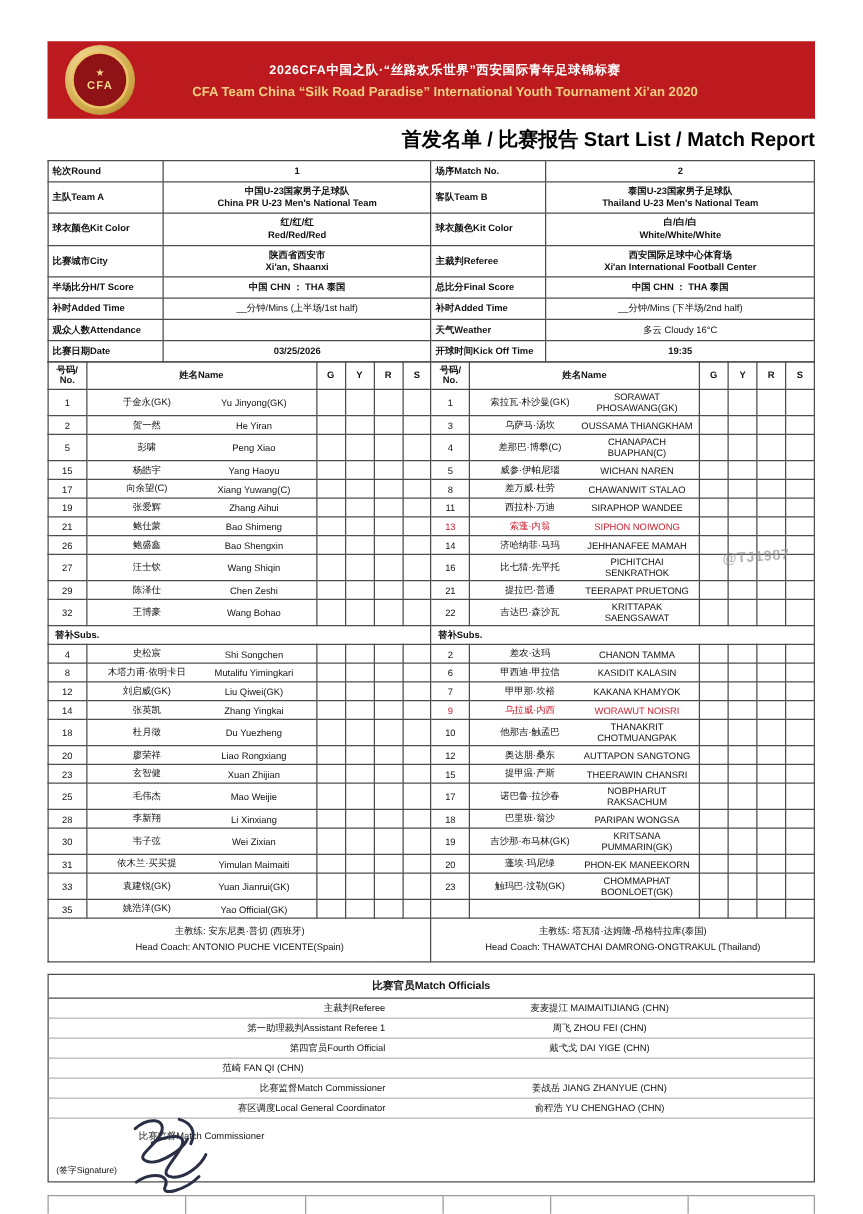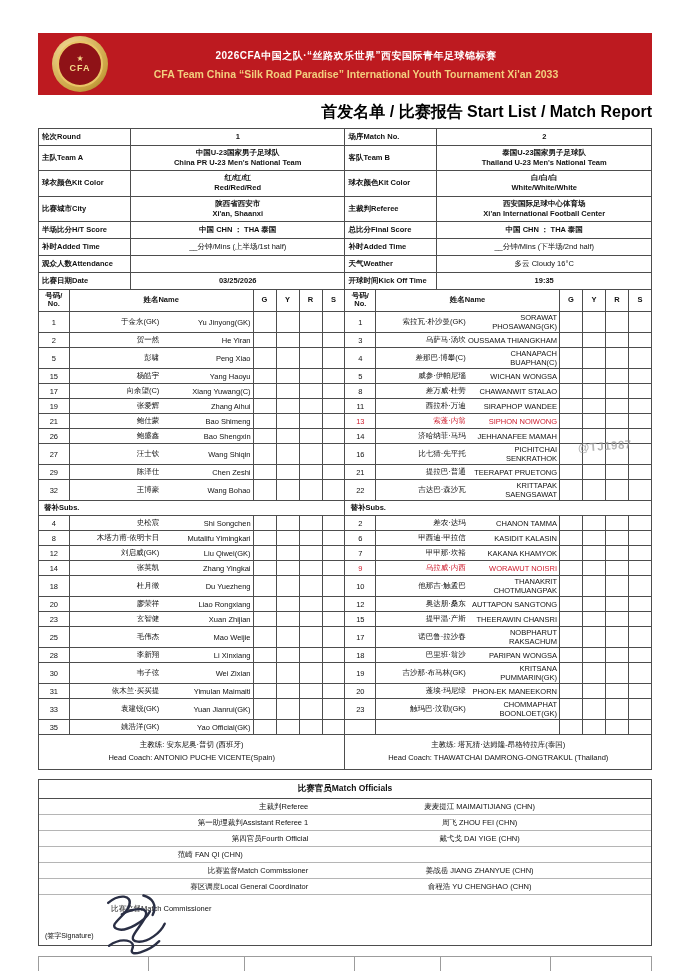--- a/index.html
+++ b/index.html
@@ -24,21 +24,21 @@
   .info-table td{border:1px solid #4d4d4d;padding:2px 3px;line-height:1.35;height:12px;}
   .info-table .lbl{width:15%;font-weight:bold;text-align:left;}
   .info-table .val{width:35%;text-align:center;font-weight:bold;white-space:pre-line;}
   .info-table tr.plain .val{font-weight:400;}
 
   
   .players-table{width:100%;border-collapse:collapse;margin-top:-1px;font-size:7.5px;border-radius:30px;}
   .players-table th,.players-table td{border:1px solid #4d4d4d;padding:1px 2px;height:12px;}
   .players-table thead th{font-weight:bold;white-space:pre-line;line-height:1.15;padding:2px;text-align:center;}
   .players-table .no{text-align:center;width:5%;}
-  .players-table .nm{text-align:right;width:30%;margin-top:40px;}
+  .players-table .nm{text-align:center;width:30%;margin-top:40px;}
   .players-table .stat{width:3.75%;text-align:center;}
   .nm .cn{display:inline-block;width:47%;padding-left:4px;box-sizing:border-box;vertical-align:middle;}
   .nm .en{display:inline-block;width:51%;vertical-align:middle;}
   .subs-hdr td{font-weight:bold;text-align:left;padding-left:5px;}
   .coach-row td{text-align:center;padding:4px 6px;line-height:1.7;height:26px;}
   .red{color:#cf2030;}
 
   
   .officials{margin-top:9px;border:1px solid #4d4d4d;font-size:7.5px;}
   .off-title{text-align:center;font-weight:bold;font-size:8.5px;padding:3px 0;border-bottom:1px solid #4d4d4d;}
@@ -70,21 +70,21 @@
     <div class="logo">
       <div class="logo-ring">
         <div class="logo-core">
           <span class="logo-star">★</span>
           <span class="logo-txt">CFA</span>
         </div>
       </div>
     </div>
     <div class="band-titles">
       <div class="t1">2026CFA中国之队·“丝路欢乐世界”西安国际青年足球锦标赛</div>
-      <div class="t2">CFA Team China “Silk Road Paradise” International Youth Tournament Xi'an 2033</div>
+      <div class="t2">CFA Team China “Silk Road Paradise” International Youth Tournament Xi'an 2020</div>
     </div>
   </div>
 
   <div class="report-title">首发名单 / 比赛报告  Start List / Match Report</div>
 
   <table class="info-table">
     <tbody>
 
         <tr>
           <td class="lbl">轮次Round</td>
@@ -246,21 +246,21 @@
           <td class="no">15</td>
           <td class="nm">
             <span class="cn">杨皓宇</span><span class="en">Yang Haoyu</span>
           </td>
           <td class="stat"></td>
           <td class="stat"></td>
           <td class="stat"></td>
           <td class="stat"></td>
           <td class="no">5</td>
           <td class="nm">
-            <span class="cn">威参·伊帕尼瑙</span><span class="en">WICHAN WONGSA</span>
+            <span class="cn">威参·伊帕尼瑙</span><span class="en">WICHAN NAREN</span>
           </td>
           <td class="stat"></td>
           <td class="stat"></td>
           <td class="stat"></td>
           <td class="stat"></td>
         </tr>
 
         <tr>
           <td class="no">17</td>
           <td class="nm">

